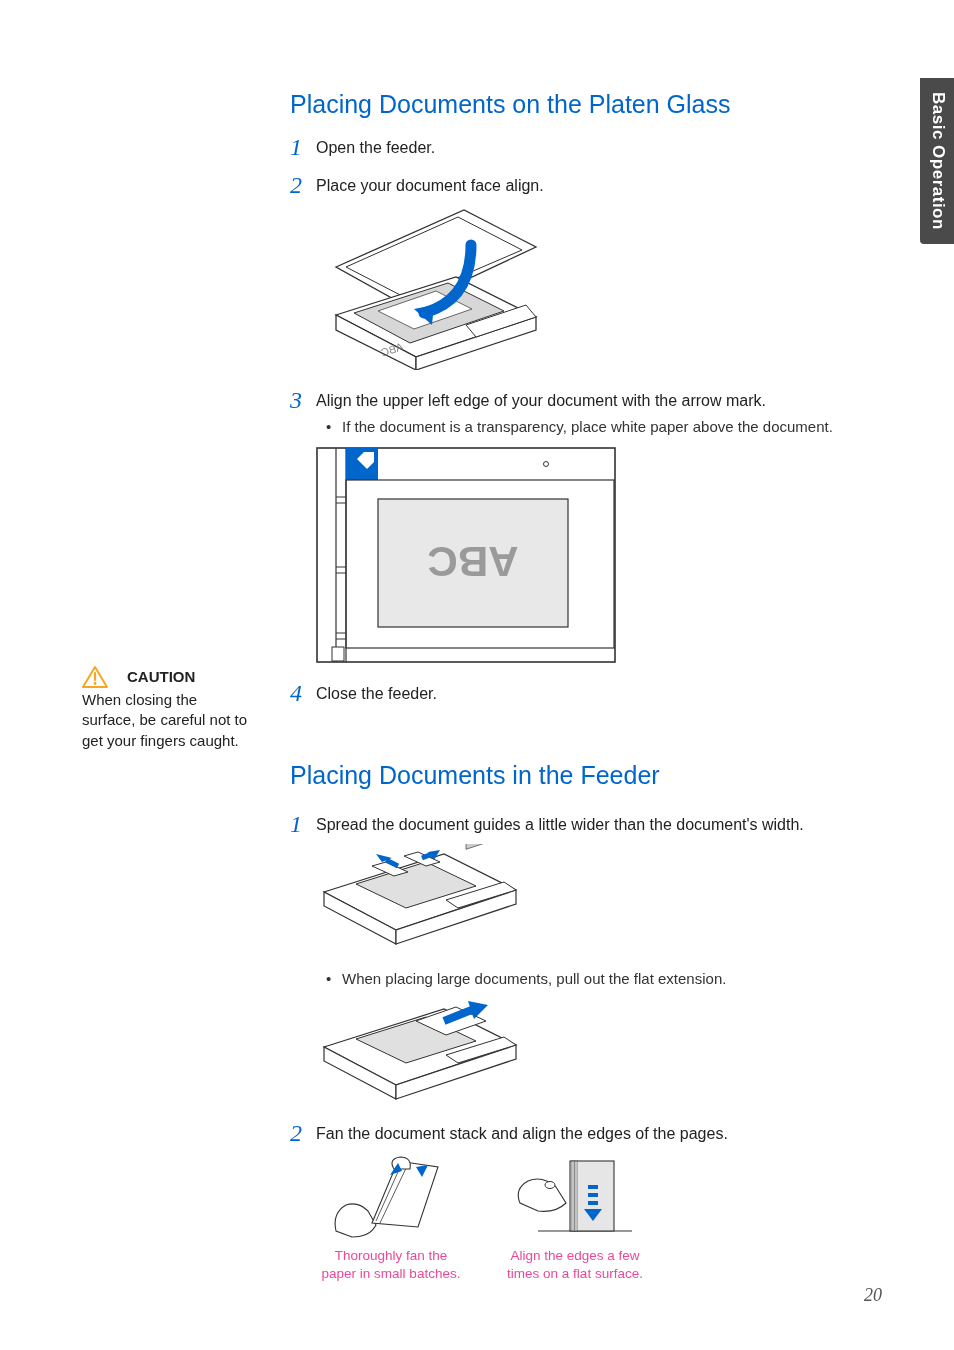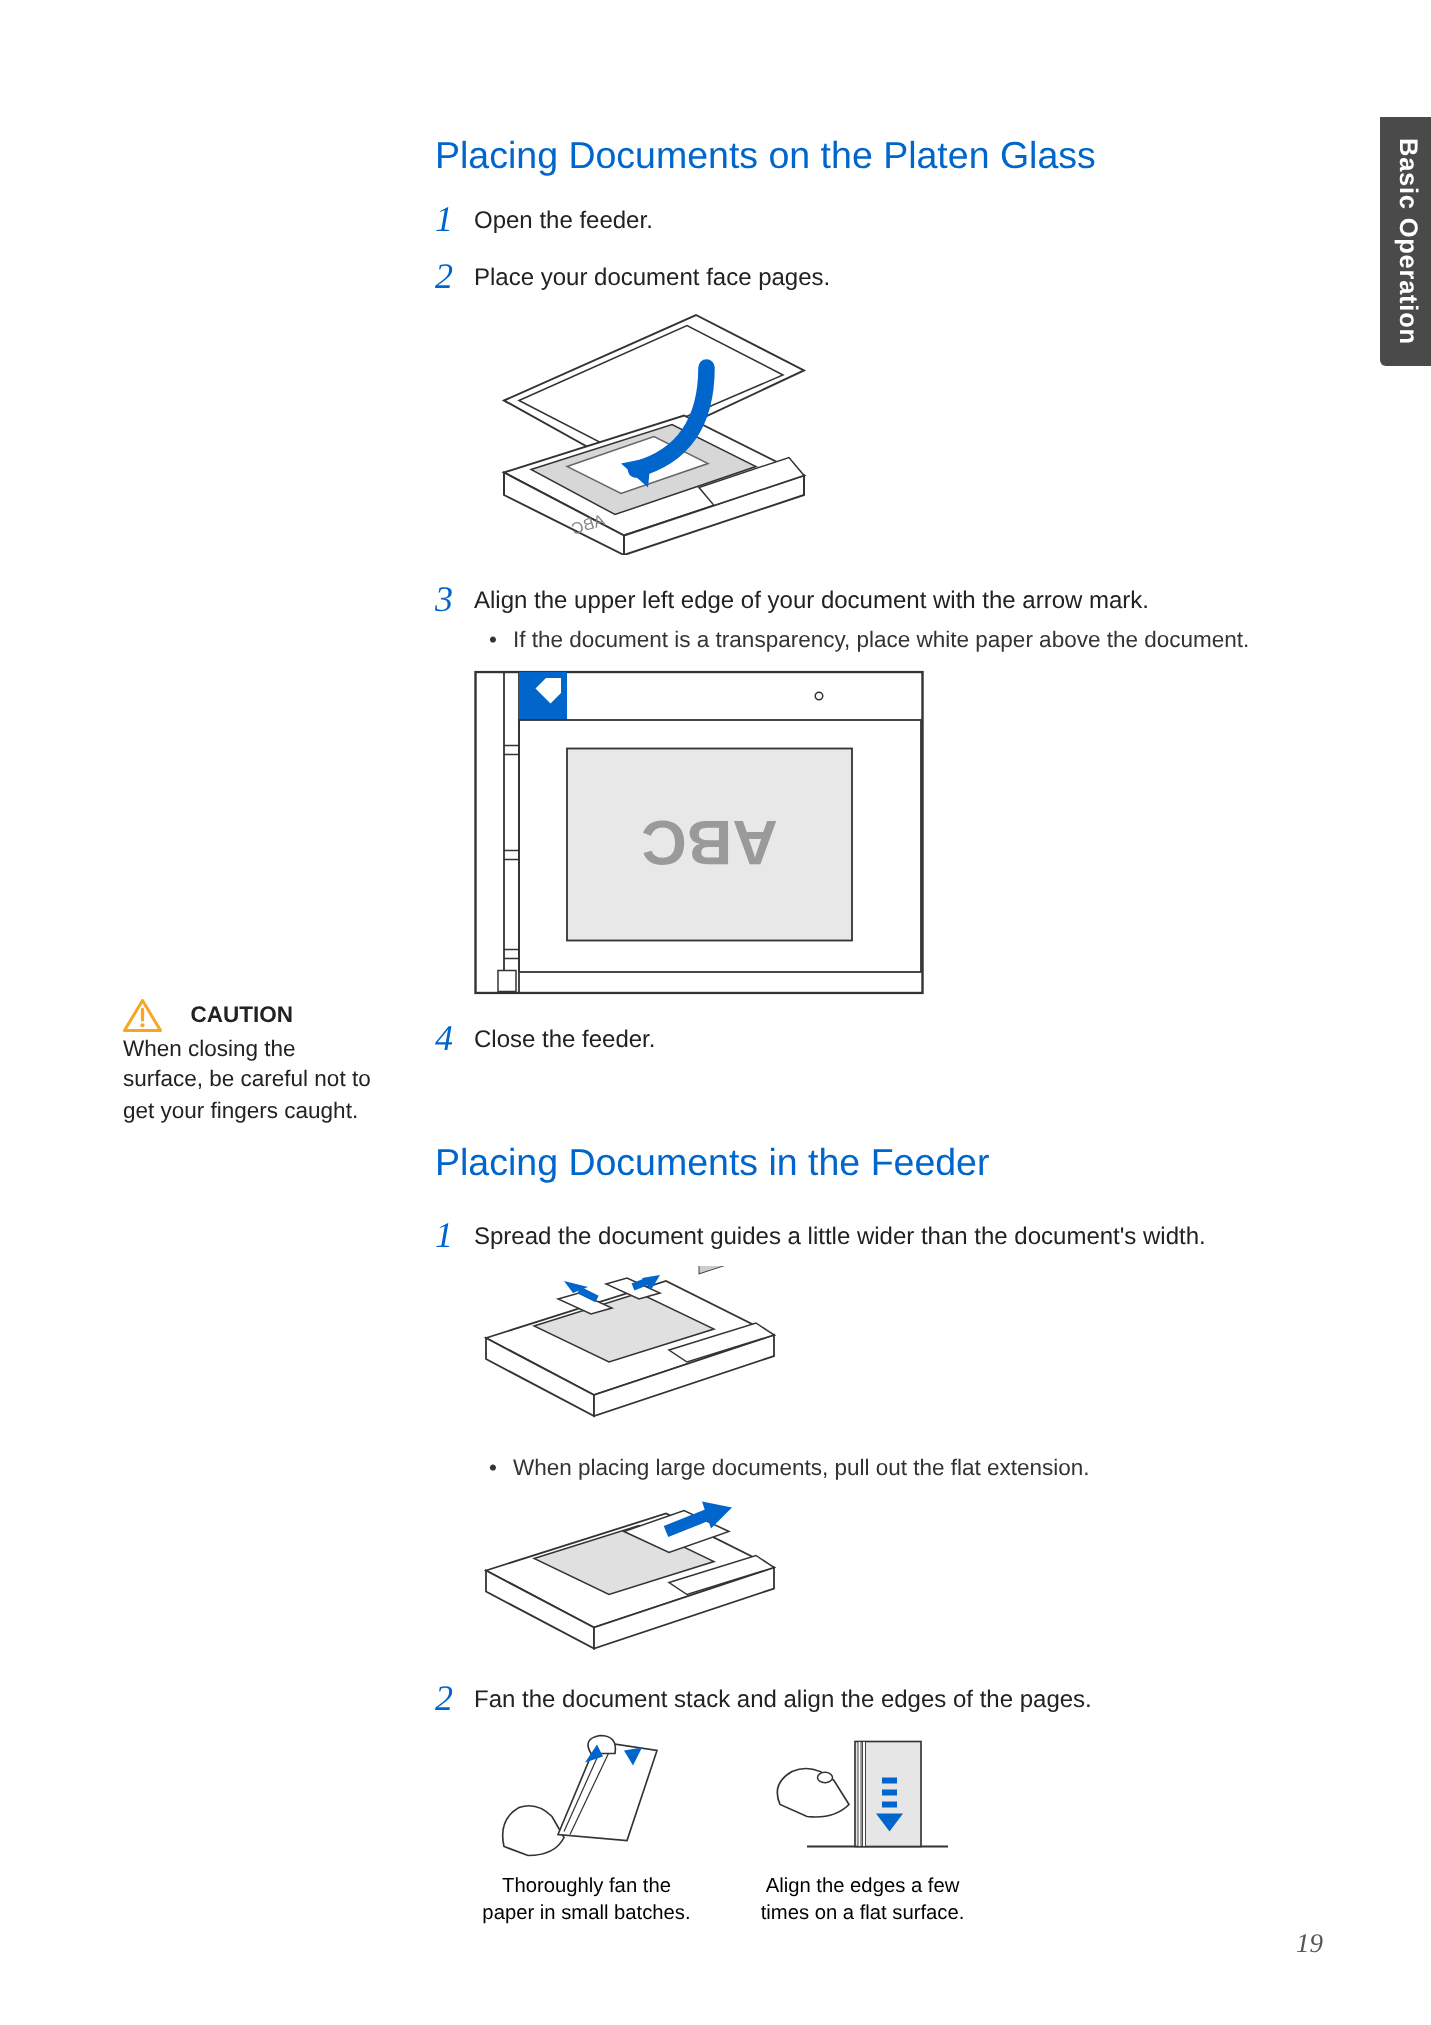--- a/index.html
+++ b/index.html
@@ -110,21 +110,21 @@
   }
   .fan-group {
     margin-left: 26px;
     margin-top: 8px;
     display: flex;
     gap: 34px;
   }
   .fan-item { text-align: center; width: 150px; }
   .fan-caption {
     font-size: 13.5px;
-    color: #000000;
+    color: #ec4899;
     line-height: 1.3;
     margin-top: 4px;
   }
 </style>
 </head>
 <body>
 
 <div class="page">
 
   <div class="side-tab">Basic Operation</div>
@@ -145,21 +145,21 @@
 
     <h2 class="section-title">Placing Documents on the Platen Glass</h2>
 
     <div class="step">
       <div class="step-num">1</div>
       <div class="step-title">Open the feeder.</div>
     </div>
 
     <div class="step" style="margin-top:14px">
       <div class="step-num">2</div>
-      <div class="step-title">Place your document face pages.</div>
+      <div class="step-title">Place your document face align.</div>
     </div>
 
     <svg class="illus" width="230" height="165" viewBox="0 0 230 165">
 
       <polygon points="20,62 148,5 220,42 92,102" fill="#fff" stroke="#333" stroke-width="1.3"></polygon>
       <polygon points="30,62 142,12 206,45 92,94" fill="#fff" stroke="#333" stroke-width="1"></polygon>
 
       <polygon points="20,110 140,72 220,112 100,152" fill="#fff" stroke="#333" stroke-width="1.3"></polygon>
       <polygon points="20,110 20,125 100,165 100,152" fill="#fff" stroke="#333" stroke-width="1.3"></polygon>
       <polygon points="100,152 100,165 220,125 220,112" fill="#fff" stroke="#333" stroke-width="1.3"></polygon>
@@ -298,14 +298,14 @@
           <rect x="76" y="40" width="10" height="4" fill="#0066cc"></rect>
           <rect x="76" y="48" width="10" height="4" fill="#0066cc"></rect>
           <polygon points="72,56 90,56 81,68" fill="#0066cc"></polygon>
         </svg>
         <div class="fan-caption">Align the edges a few times on a flat surface.</div>
       </div>
     </div>
 
   </div>
 
-  <div class="page-num">19</div>
+  <div class="page-num">20</div>
 </div>
 
 </body></html>

